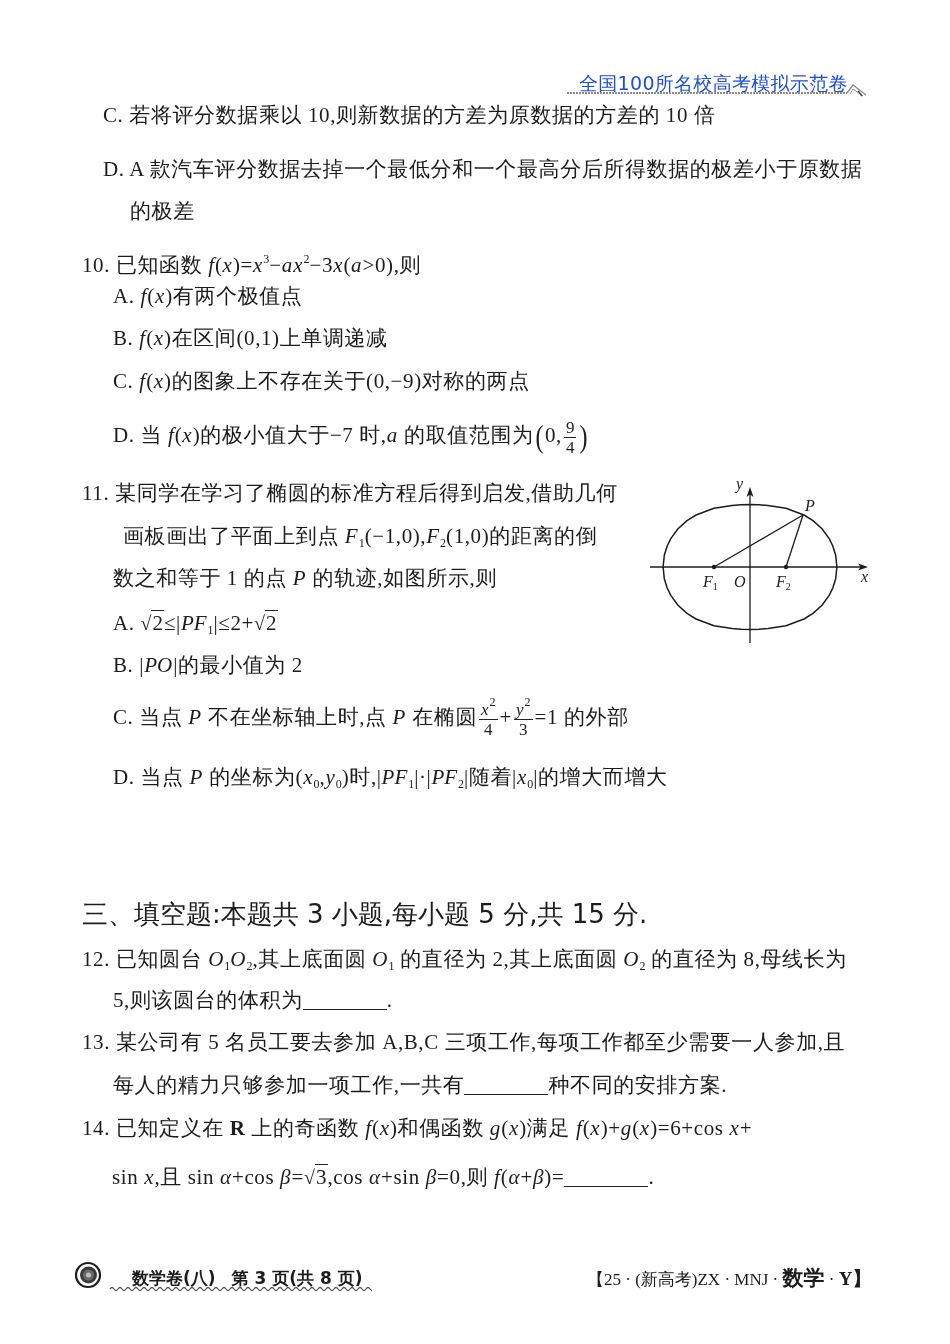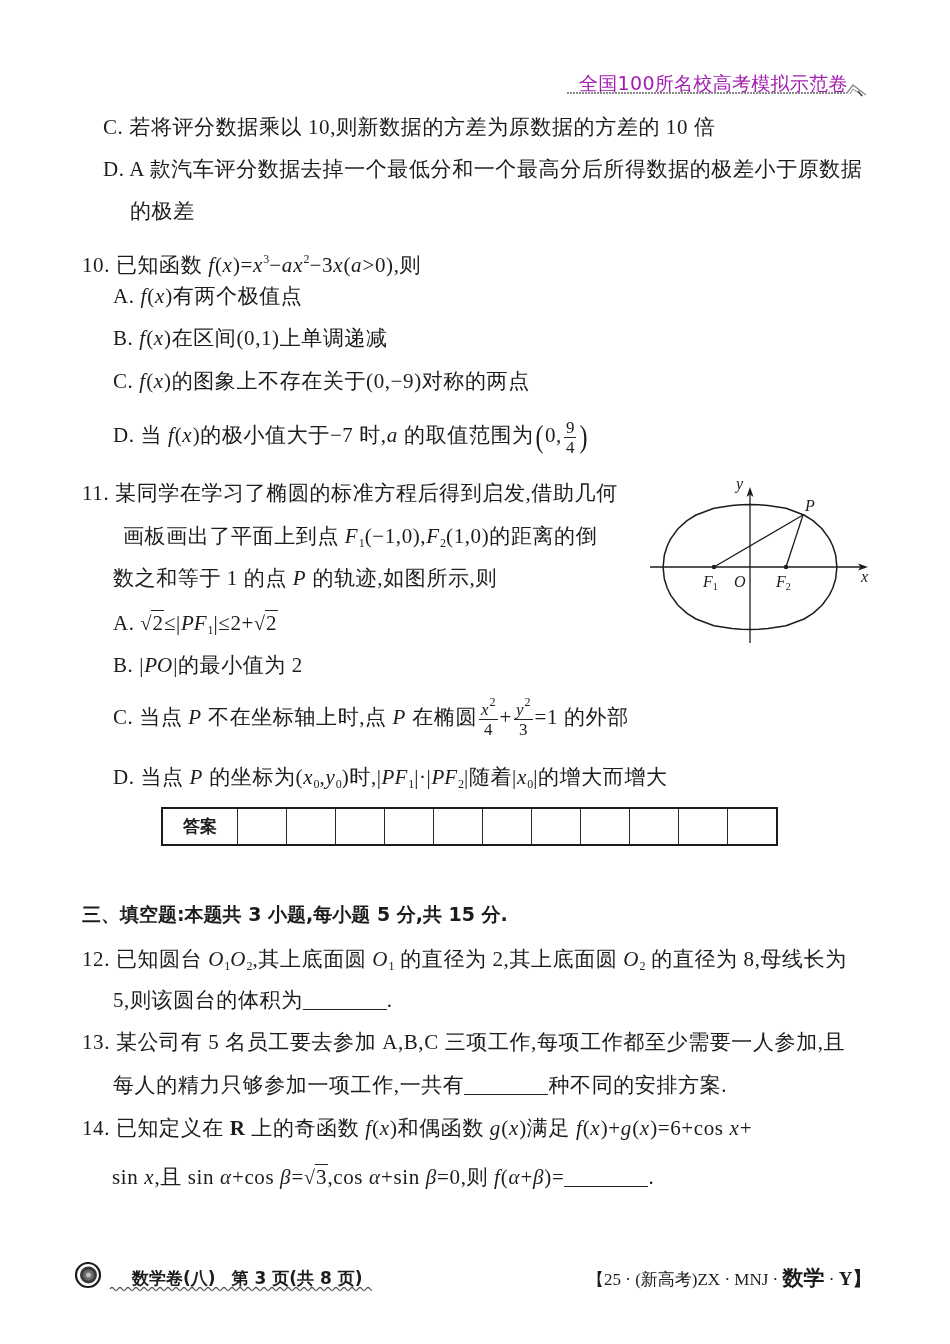--- a/index.html
+++ b/index.html
@@ -10,31 +10,31 @@
 sup.s{font-size:12px;vertical-align:9px;line-height:0;letter-spacing:0;}
 sub.b{font-size:12px;vertical-align:-4px;line-height:0;letter-spacing:0;}
 .frac{display:inline-block;vertical-align:middle;text-align:center;font-size:17px;line-height:19px;margin:0 2px;letter-spacing:0;}
 .frac .num{display:block;border-bottom:1px solid #222;padding:0 2px;}
 .frac .den{display:block;padding:0 2px;}
 .bp{display:inline-block;font-size:32px;line-height:30px;vertical-align:middle;transform:scaleX(0.75);margin-top:-4px;}
 .sqrt{white-space:nowrap;letter-spacing:0;}
 .sqrt .rad{font-size:20px;}
 .sqrt .rc{border-top:1px solid #222;padding:0 1px;}
 .blank{display:inline-block;width:84px;height:22px;border-bottom:1.5px solid #222;vertical-align:-3px;}
-.hdr-title{position:absolute;left:579px;top:71px;font-family:"DejaVu Sans","Liberation Sans",sans-serif;font-size:19px;line-height:24px;letter-spacing:0.3px;color:#a21caf;white-space:nowrap;}
+.hdr-title{position:absolute;left:579px;top:71px;font-family:"DejaVu Sans","Liberation Sans",sans-serif;font-size:19px;line-height:24px;letter-spacing:0.3px;color:#1d4ed8;white-space:nowrap;}
 .hdr-deco{position:absolute;left:560px;top:78px;}
 .diagram{position:absolute;left:645px;top:470px;}
 .diagram text{font-family:"Liberation Serif","DejaVu Serif",serif;font-style:italic;font-size:16px;fill:#1c1c1c;}
 .answer-table{position:absolute;left:161px;top:807px;border-collapse:collapse;border:2px solid #1c1c1c;}
 .answer-table td{border:1.5px solid #2a2a2a;text-align:center;padding:0;font-size:18px;font-family:"Liberation Serif","DejaVu Serif",serif;}
 .answer-table tr.r1 td{height:37px;}
 .answer-table tr.r2 td{height:35px;}
 .answer-table td.lab{width:74px;font-family:"DejaVu Sans","Liberation Sans",sans-serif;font-weight:bold;font-size:17px;}
 .answer-table td.c{width:48px;}
-.sec{position:absolute;left:82px;top:899px;white-space:nowrap;font-family:"DejaVu Sans","Liberation Sans",sans-serif;font-weight:bold;font-size:19px;line-height:30px;}
+.sec{position:absolute;left:82px;top:899px;white-space:nowrap;font-family:"DejaVu Sans","Liberation Sans",sans-serif;font-weight:normal;font-size:26px;line-height:30px;}
 .foot-icon{position:absolute;left:74px;top:1261px;}
 .foot-left{position:absolute;left:132px;top:1266px;font-family:"DejaVu Sans","Liberation Sans",sans-serif;font-weight:bold;font-size:17px;line-height:24px;white-space:nowrap;color:#1c1c1c;}
 .foot-left .gap{display:inline-block;width:16px;}
 .foot-wave{position:absolute;left:108px;top:1284px;}
 .foot-right{position:absolute;left:587px;top:1264px;white-space:nowrap;font-family:"Liberation Serif","DejaVu Serif",serif;font-size:17px;line-height:28px;color:#1c1c1c;}
 .foot-right .subj{font-family:"DejaVu Sans","Liberation Sans",sans-serif;font-weight:bold;font-size:21px;text-align:right;}
 .foot-right .suf{font-weight:bold;font-size:19px;}
 </style>
 </head>
 <body>
@@ -42,21 +42,21 @@
 <div>
   <span class="hdr-title">全国100所名校高考模拟示范卷</span>
   <svg class="hdr-deco" width="320" height="24" viewBox="0 0 320 24">
     <line x1="7" y1="15" x2="287" y2="15" stroke="#8a8a8a" stroke-width="2" stroke-dasharray="2 1"></line>
     <polyline points="287,15 293,7 306,17" fill="none" stroke="#8a8a8a" stroke-width="1.3"></polyline>
     <polyline points="290,16 293,11 303,18" fill="none" stroke="#8a8a8a" stroke-width="1"></polyline>
     <line x1="298" y1="13" x2="302" y2="18" stroke="#444" stroke-width="1.5"></line>
   </svg>
 </div>
 
-<div class="ln" style="top:112px;left:103px">
+<div class="ln" style="top:100px;left:103px">
   <span>C. 若将评分数据乘以 10,则新数据的方差为原数据的方差的 10 倍</span>
 </div>
 <div class="ln" style="top:154px;left:103px">
   <span>D. A 款汽车评分数据去掉一个最低分和一个最高分后所得数据的极差小于原数据</span>
 </div>
 <div class="ln" style="top:196px;left:130px">
   <span>的极差</span>
 </div>
 
 <div class="ln" style="top:250px;left:82px">
@@ -110,34 +110,20 @@
   <text x="91" y="19">y</text>
   <text x="216" y="112">x</text>
   <text x="160" y="41">P</text>
   <text x="89" y="117">O</text>
   <text x="58" y="117"><tspan>F</tspan><tspan dy="3" font-size="10" font-style="normal">1</tspan></text>
   <text x="131" y="117"><tspan>F</tspan><tspan dy="3" font-size="10" font-style="normal">2</tspan></text>
 </svg>
 
 <table class="answer-table">
   <tbody>
-  <tr class="r2">
-    <td class="lab">答案</td>
-    <td class="c"></td>
-    <td class="c"></td>
-    <td class="c"></td>
-    <td class="c"></td>
-    <td class="c"></td>
-    <td class="c"></td>
-    <td class="c"></td>
-    <td class="c"></td>
-    <td class="c"></td>
-    <td class="c"></td>
-    <td class="c"></td>
-  </tr>
 </tbody>
   </table>
 
 <div class="sec">三、填空题:本题共 3 小题,每小题 5 分,共 15 分.</div>
 
 <div class="ln" style="top:944px;left:82px">
   <span>12. 已知圆台 </span><i>O</i><sub class="b">1</sub><i>O</i><sub class="b">2</sub><span>,其上底面圆 </span><i>O</i><sub class="b">1</sub><span> 的直径为 2,其上底面圆 </span><i>O</i><sub class="b">2</sub><span> 的直径为 8,母线长为</span>
 </div>
 <div class="ln" style="top:985px;left:113px">
   <span>5,则该圆台的体积为</span><span class="blank"></span><span>.</span>

